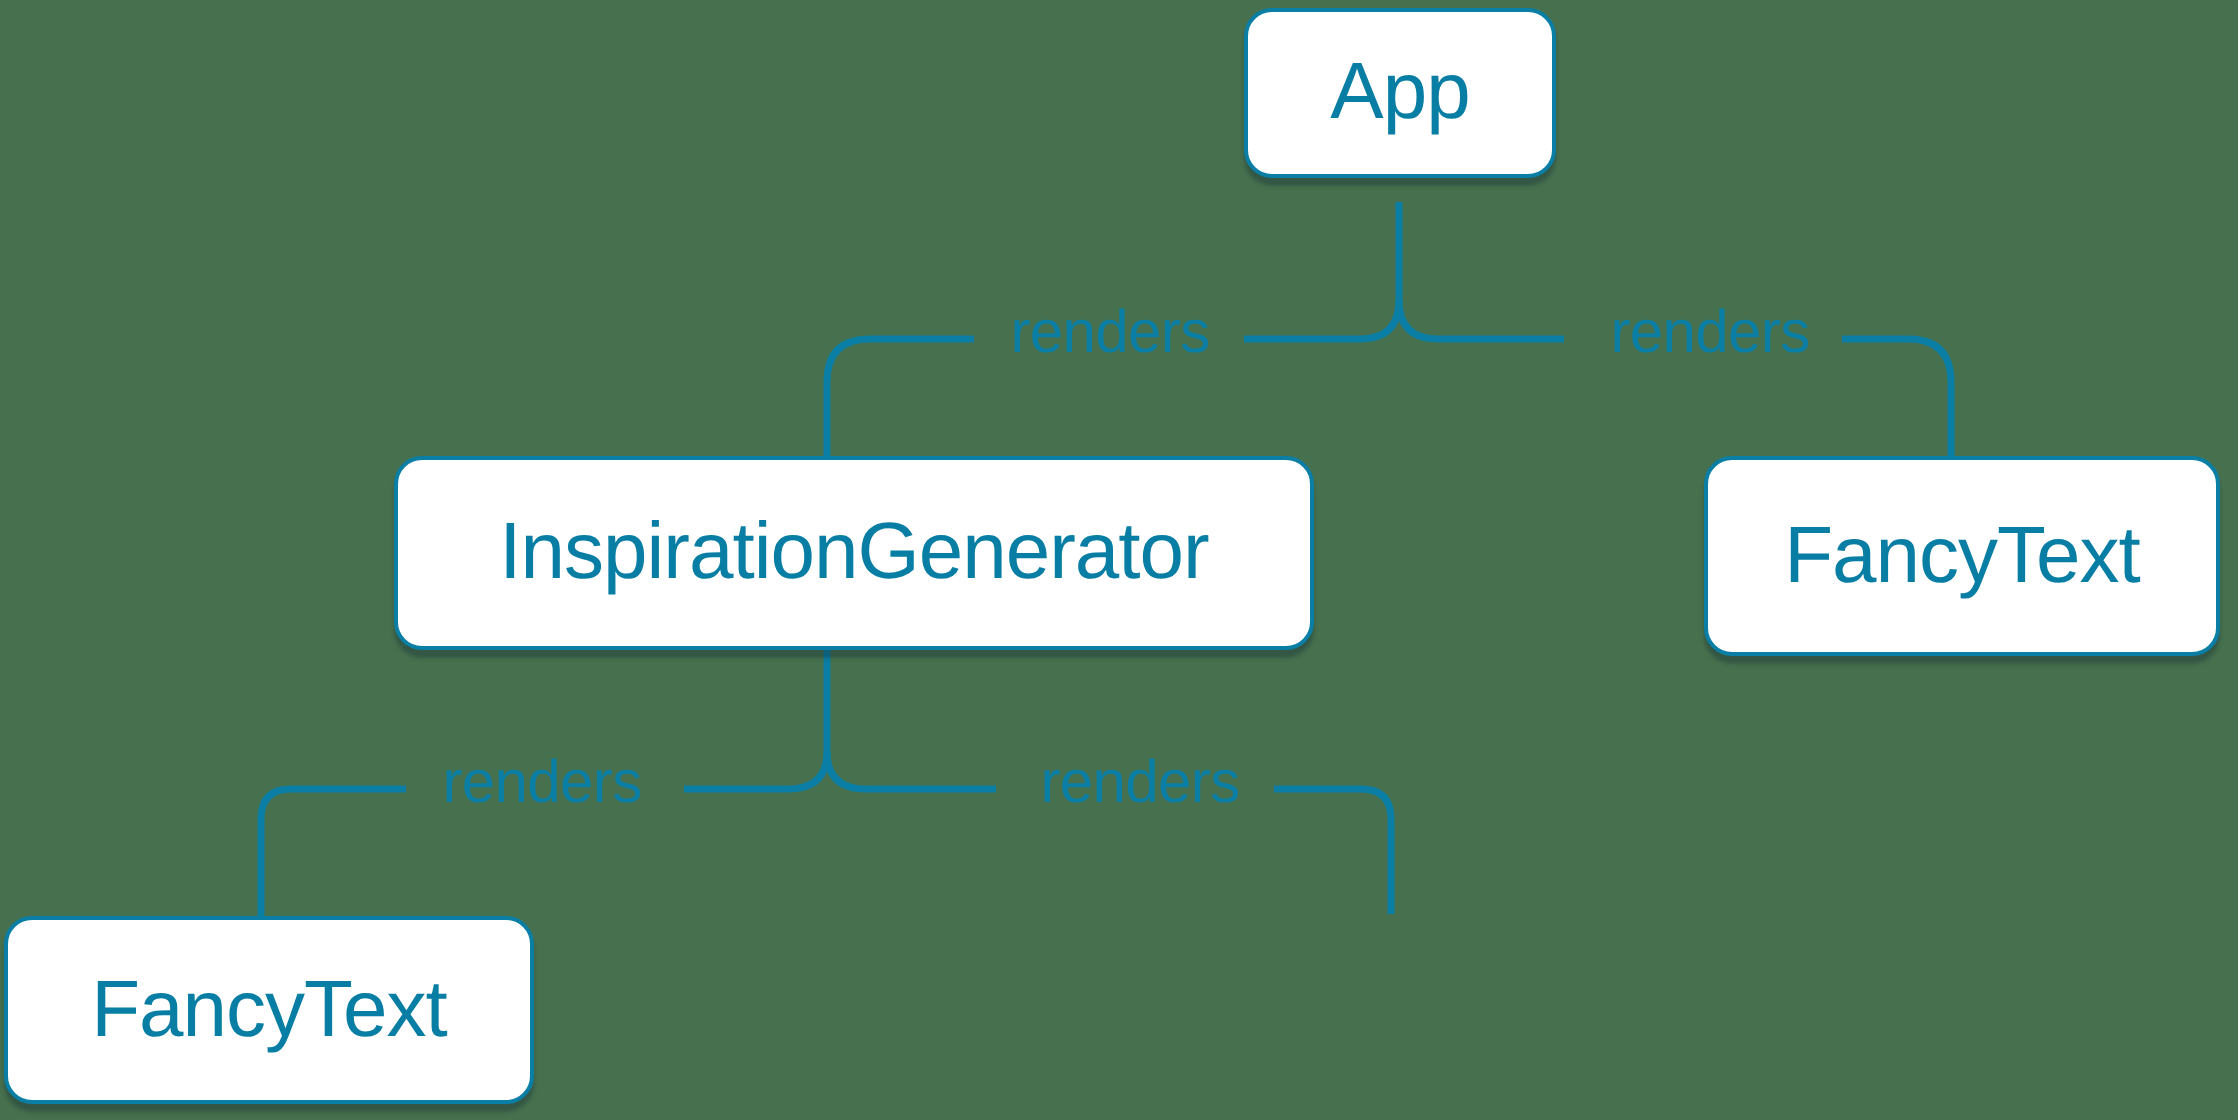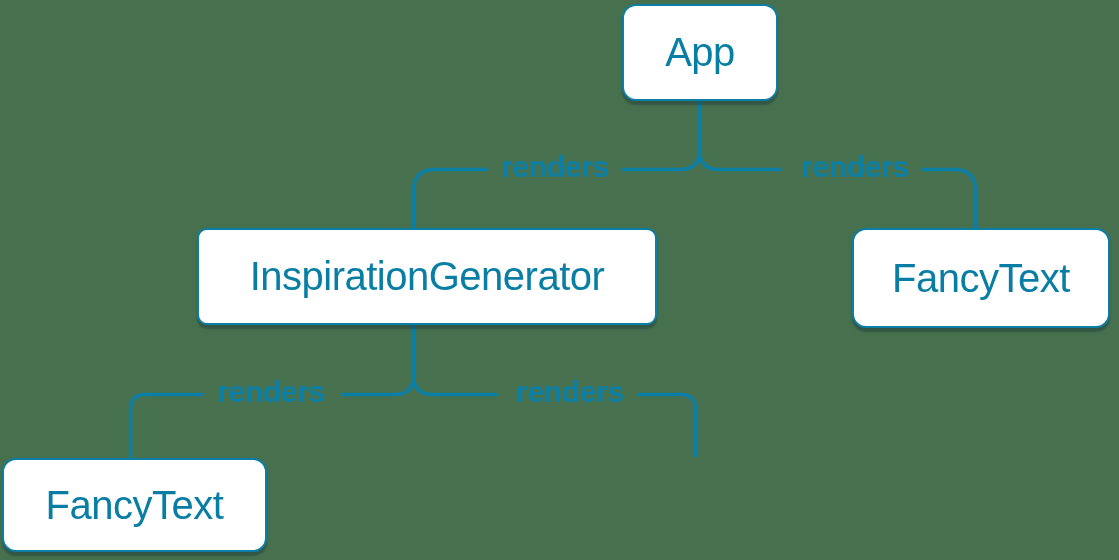--- a/index.html
+++ b/index.html
@@ -36,31 +36,31 @@
     box-shadow: 0 4px 2px rgba(20, 45, 55, 0.38);
     display: flex;
     align-items: center;
     justify-content: center;
     color: #087EA4;
     font-size: 40px;
     font-weight: 500;
     letter-spacing: -0.5px;
     white-space: nowrap;
   }
-  .node-app          { left: 622px; top: 4px;   width: 156px; height: 97px; }
-  .node-ig           { left: 197px; top: 228px; width: 460px; height: 97px; border-radius: 10px; }
+  .node-app          { left: 622px; top: 4px;   width: 156px; height: 85px; }
+  .node-ig           { left: 197px; top: 228px; width: 460px; height: 97px; }
   .node-fancy-top    { left: 852px; top: 228px; width: 258px; height: 100px; }
   .node-fancy-bottom { left: 2px;   top: 458px; width: 265px; height: 94px; }
   .node-copyright    { left: 568px; top: 456px; width: 262px; height: 96px; }
   .edge-label {
     position: absolute;
     transform: translate(-50%, -50%);
     color: #0A7EA4;
     font-size: 30px;
-    font-weight: 700;
+    font-weight: 400;
     letter-spacing: -0.3px;
     white-space: nowrap;
   }
   .el-tl { left: 555px; top: 167px; }
   .el-tr { left: 855px; top: 167px; }
   .el-bl { left: 271px; top: 392px; }
   .el-br { left: 570px; top: 392px; }
 </style>
 </head>
 <body>

